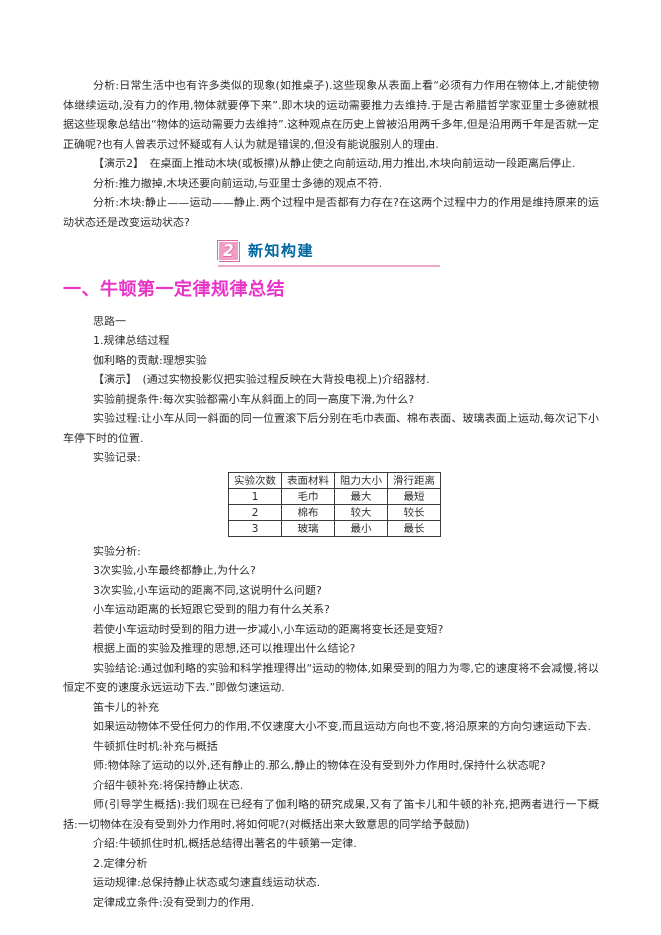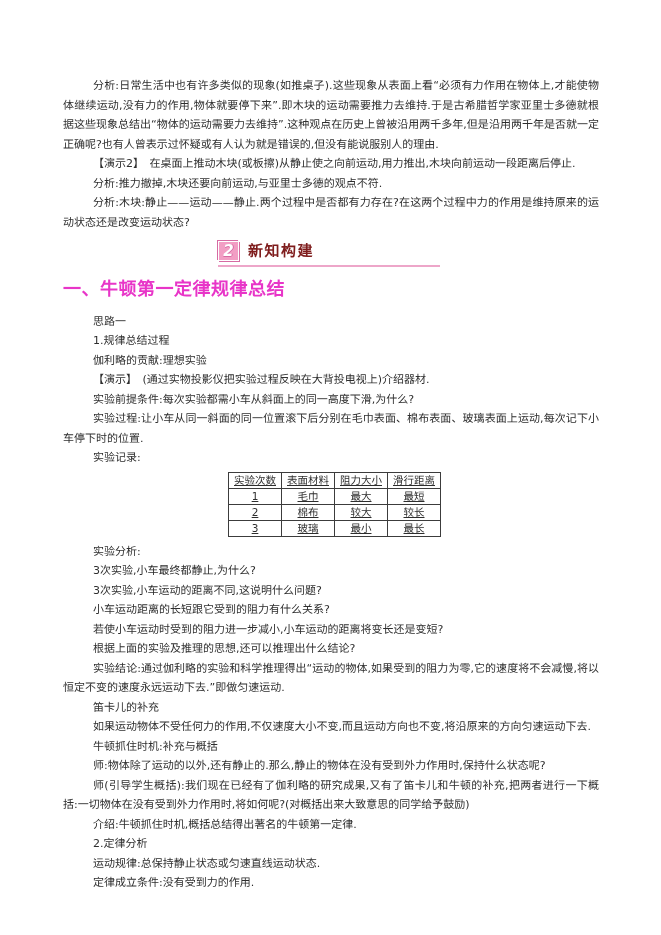--- a/index.html
+++ b/index.html
@@ -50,21 +50,21 @@
     color:#ffffff;
     text-shadow:1px 0 0 var(--badge-edge), 0 1px 0 var(--badge-edge);
     font-size:15px; line-height:19px;
     font-style:italic; font-weight:bold;
     text-align:center;
   }
   .banner-title{
     font-weight:bold;
     font-size:15px;
     line-height:18px;
-    color:#7f1d1d;
+    color:#0369a1;
     letter-spacing:1.5px;
     white-space:nowrap;
   }
   .topic-heading{
     color:var(--accent);
     font-weight:bold;
     font-size:18px;
     letter-spacing:0.5px;
     margin:2px 0 13px 0;
   }
@@ -77,21 +77,20 @@
     border:1px solid var(--table-border);
     width:53px;
     height:16px;
     padding:0 3px;
     text-align:center;
     vertical-align:middle;
     font-size:10.5px;
     font-weight:normal;
     line-height:15px;
     white-space:nowrap;
-    text-decoration:underline;
   }
 </style>
 </head>
 <body>
 
 <div class="page">
 
   <div class="intro-section">
       <p class="para">分析:日常生活中也有许多类似的现象(如推桌子).这些现象从表面上看“必须有力作用在物体上,才能使物体继续运动,没有力的作用,物体就要停下来”.即木块的运动需要推力去维持.于是古希腊哲学家亚里士多德就根据这些现象总结出“物体的运动需要力去维持”.这种观点在历史上曾被沿用两千多年,但是沿用两千年是否就一定正确呢?也有人曾表示过怀疑或有人认为就是错误的,但没有能说服别人的理由.</p>
       <p class="para">【演示2】　在桌面上推动木块(或板擦)从静止使之向前运动,用力推出,木块向前运动一段距离后停止.</p>
@@ -152,20 +151,21 @@
       <p class="para">3次实验,小车最终都静止,为什么?</p>
       <p class="para">3次实验,小车运动的距离不同,这说明什么问题?</p>
       <p class="para">小车运动距离的长短跟它受到的阻力有什么关系?</p>
       <p class="para">若使小车运动时受到的阻力进一步减小,小车运动的距离将变长还是变短?</p>
       <p class="para">根据上面的实验及推理的思想,还可以推理出什么结论?</p>
       <p class="para">实验结论:通过伽利略的实验和科学推理得出“运动的物体,如果受到的阻力为零,它的速度将不会减慢,将以恒定不变的速度永远运动下去.”即做匀速运动.</p>
       <p class="para">笛卡儿的补充</p>
       <p class="para">如果运动物体不受任何力的作用,不仅速度大小不变,而且运动方向也不变,将沿原来的方向匀速运动下去.</p>
       <p class="para">牛顿抓住时机:补充与概括</p>
       <p class="para">师:物体除了运动的以外,还有静止的.那么,静止的物体在没有受到外力作用时,保持什么状态呢?</p>
+      <p class="para">介绍牛顿补充:将保持静止状态.</p>
       <p class="para">师(引导学生概括):我们现在已经有了伽利略的研究成果,又有了笛卡儿和牛顿的补充,把两者进行一下概括:一切物体在没有受到外力作用时,将如何呢?(对概括出来大致意思的同学给予鼓励)</p>
       <p class="para">介绍:牛顿抓住时机,概括总结得出著名的牛顿第一定律.</p>
       <p class="para">2.定律分析</p>
       <p class="para">运动规律:总保持静止状态或匀速直线运动状态.</p>
       <p class="para">定律成立条件:没有受到力的作用.</p>
     </div>
 
 </div>
 
 </body></html>

